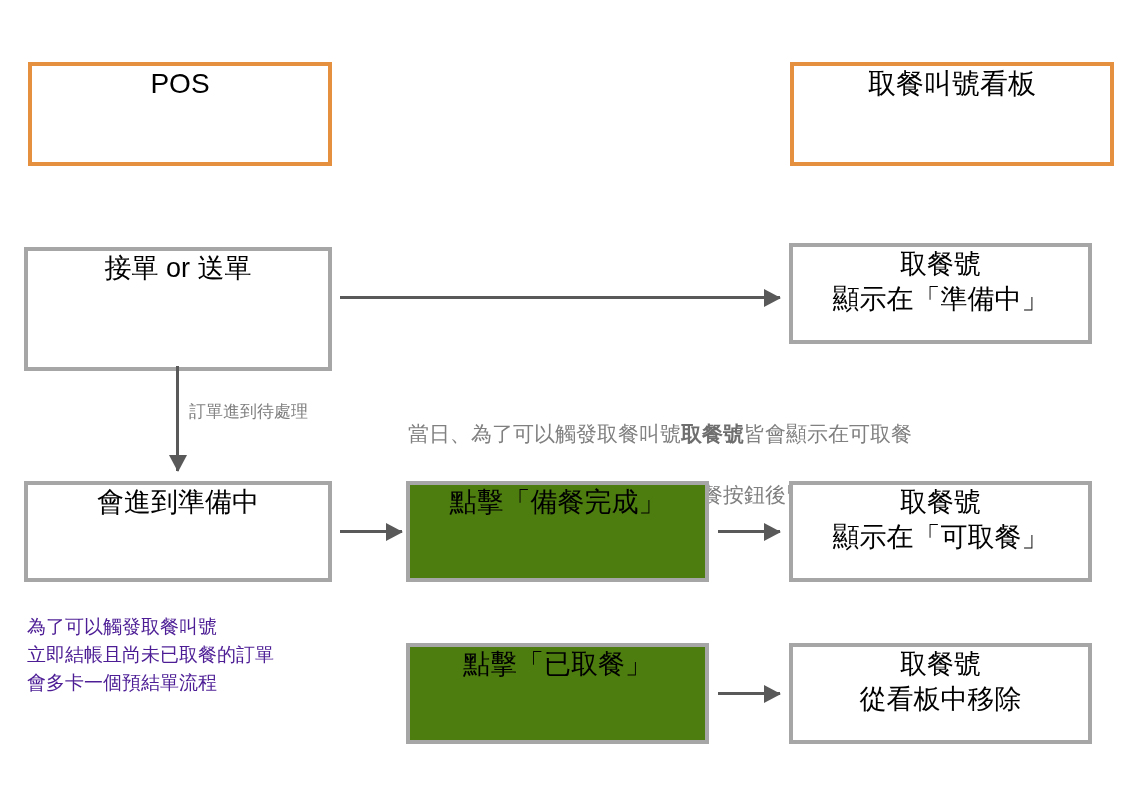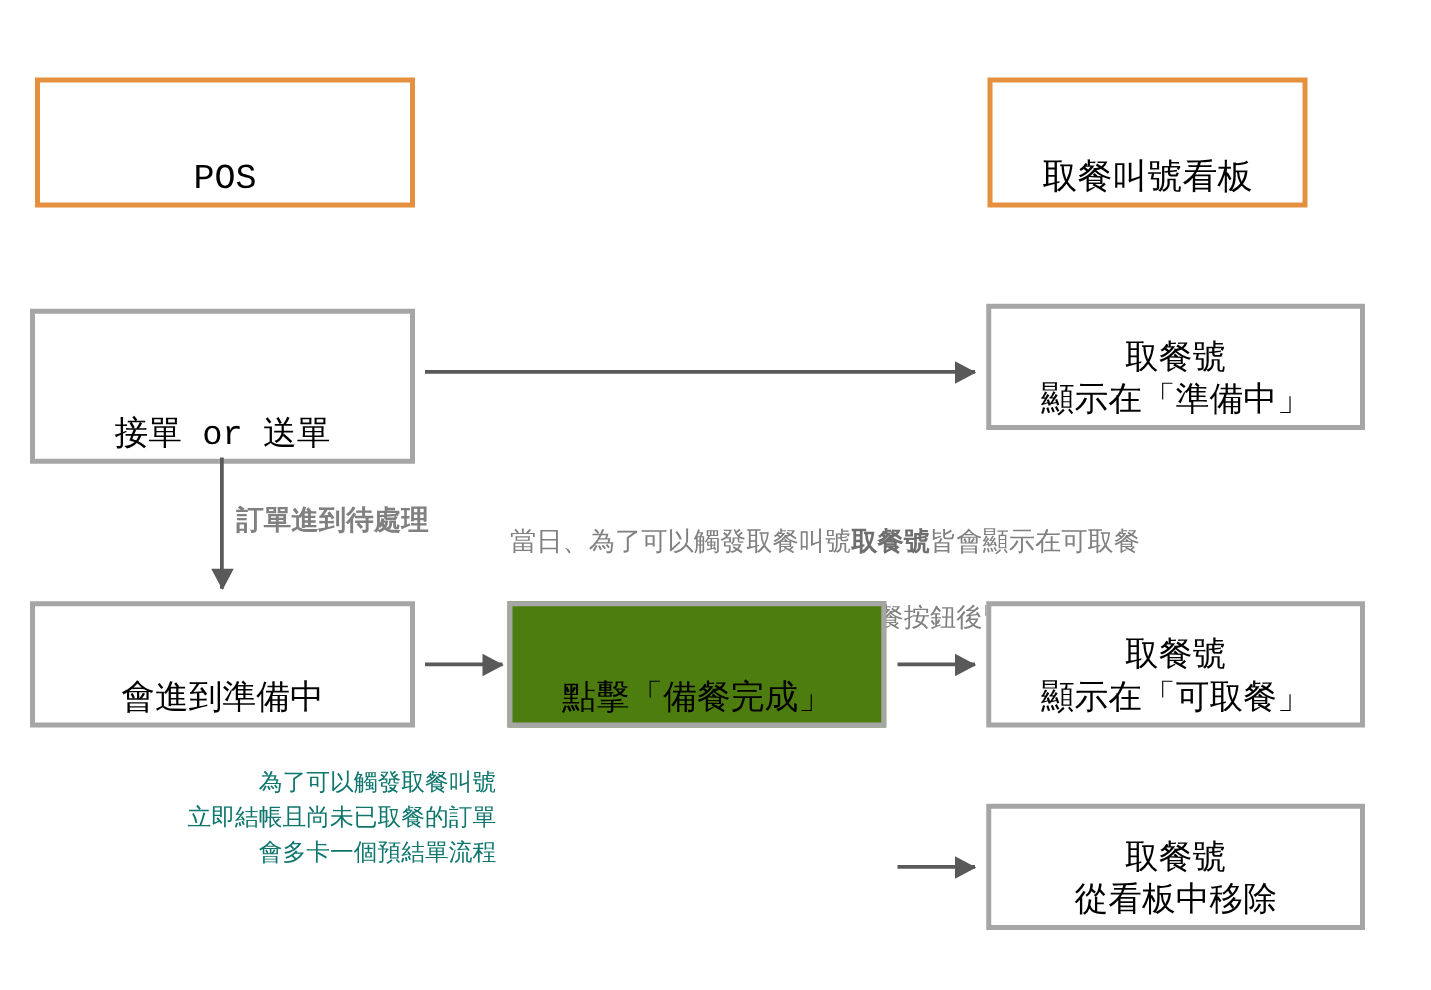--- a/index.html
+++ b/index.html
@@ -15,26 +15,25 @@
     position: relative;
     width: 1145px;
     height: 792px;
     background: #ffffff;
     overflow: hidden;
   }
   .box {
     position: absolute;
     box-sizing: border-box;
     display: flex;
-    align-items: flex-end;
+    align-items: flex-start;
     justify-content: center;
     text-align: center;
     background: #ffffff;
     line-height: 1.28;
-    font-family: Liberation Mono, monospace;
   }
   .box-orange {
     border: 4px solid #E4903E;
   }
   .box-gray {
     border: 4px solid #A6A6A6;
   }
   .box-pink {
     border: 4px solid #A6A6A6;
     background: #4d7c0f;
@@ -48,32 +47,31 @@
 
   .note {
     position: absolute;
     color: #808080;
     font-size: 21px;
     line-height: 1.45;
     white-space: pre-line;
     text-align: left;
   }
   .note-small {
-    font-size: 22px;
-    font-weight: bold;
+    font-size: 17px;
   }
   .note b { font-weight: bold; color: #6E6E6E; }
 
   .red-note {
     position: absolute;
-    color: #0f766e;
+    color: #4c1d95;
     font-size: 19px;
     line-height: 1.48;
     white-space: pre-line;
-    text-align: right;
+    text-align: left;
   }
 
   
   .arrow-h {
     position: absolute;
     height: 3px;
     background: #595959;
   }
   .arrow-h::after {
     content: "";
@@ -105,21 +103,21 @@
 </style>
 </head>
 <body>
 
 <div id="canvas">
 
   <div class="box box-orange" style="left:28px; top:62px; width:304px; height:104px;">
     <span class="box-text">POS</span>
   </div>
 
-  <div class="box box-orange" style="left:790px; top:62px; width:256px; height:104px;">
+  <div class="box box-orange" style="left:790px; top:62px; width:324px; height:104px;">
     <span class="box-text">取餐叫號看板</span>
   </div>
 
   <div class="box box-gray" style="left:24px; top:247px; width:308px; height:124px;">
     <span class="box-text">接單 or 送單</span>
   </div>
 
 
   <div class="arrow-h" style="left:340px; top:296px; width:440px;"></div>
 
@@ -150,20 +148,23 @@
 
   <div class="box box-gray" style="left:789px; top:481px; width:303px; height:101px;">
     <span class="box-text">取餐號
 顯示在「可取餐」</span>
   </div>
 
   <div class="red-note" style="left:27px; top:613px; width:370px;">為了可以觸發取餐叫號
 立即結帳且尚未已取餐的訂單
 會多卡一個預結單流程</div>
 
+  <div class="box box-pink" style="left:406px; top:643px; width:303px; height:101px;">
+    <span class="box-text">點擊「已取餐」</span>
+  </div>
 
   <div class="arrow-h" style="left:718px; top:692px; width:62px;"></div>
 
   <div class="box box-gray" style="left:789px; top:643px; width:303px; height:101px;">
     <span class="box-text">取餐號
 從看板中移除</span>
   </div>
 
 </div>
 

